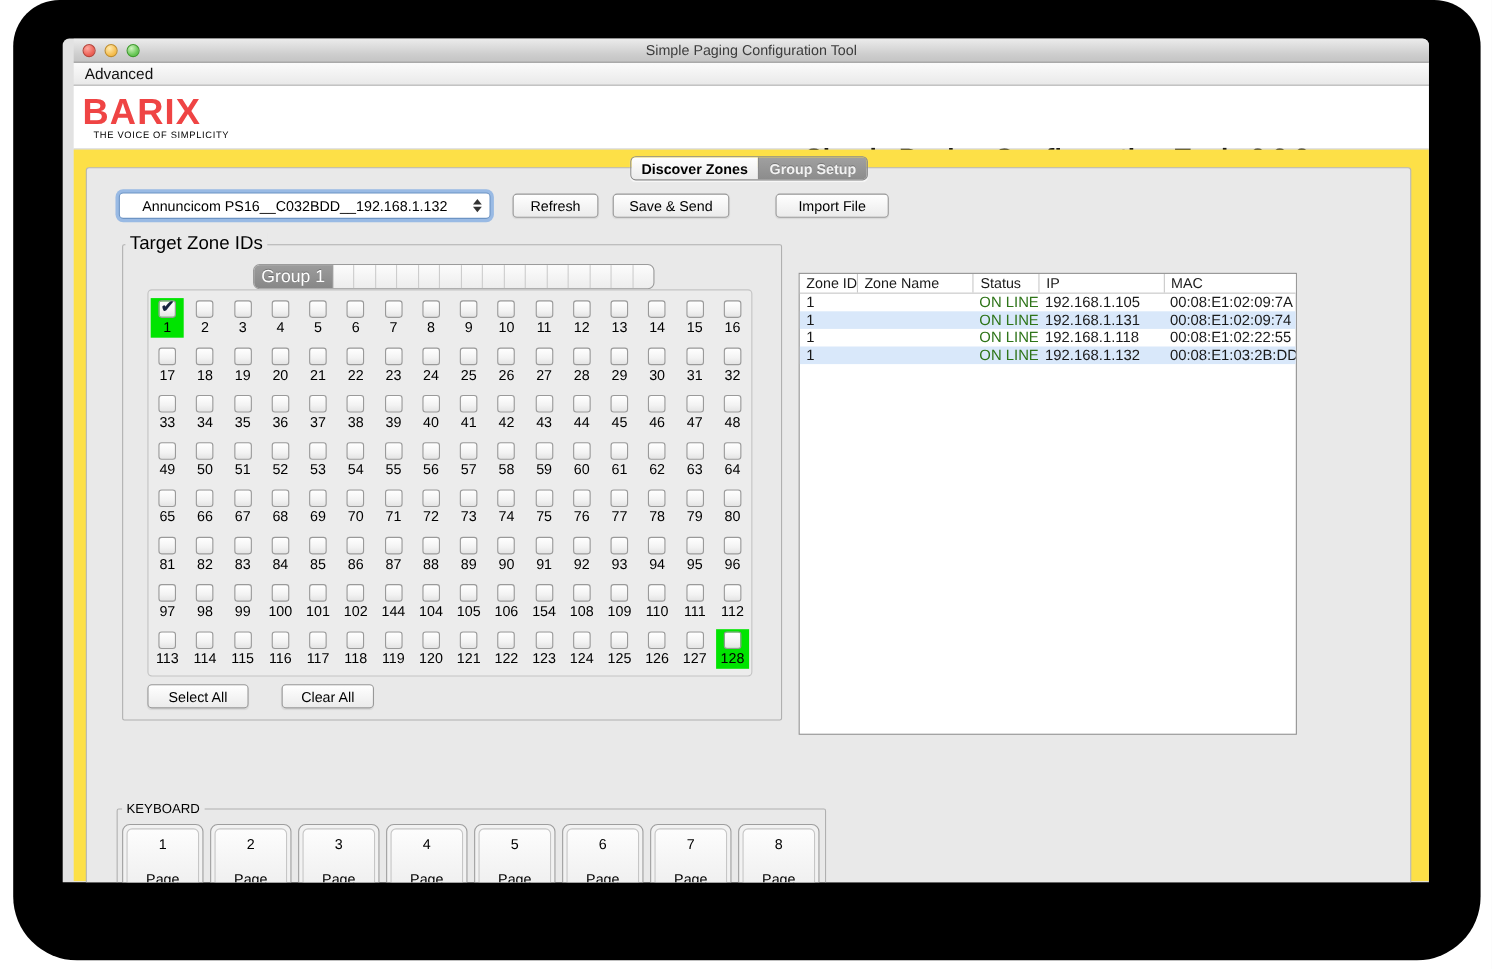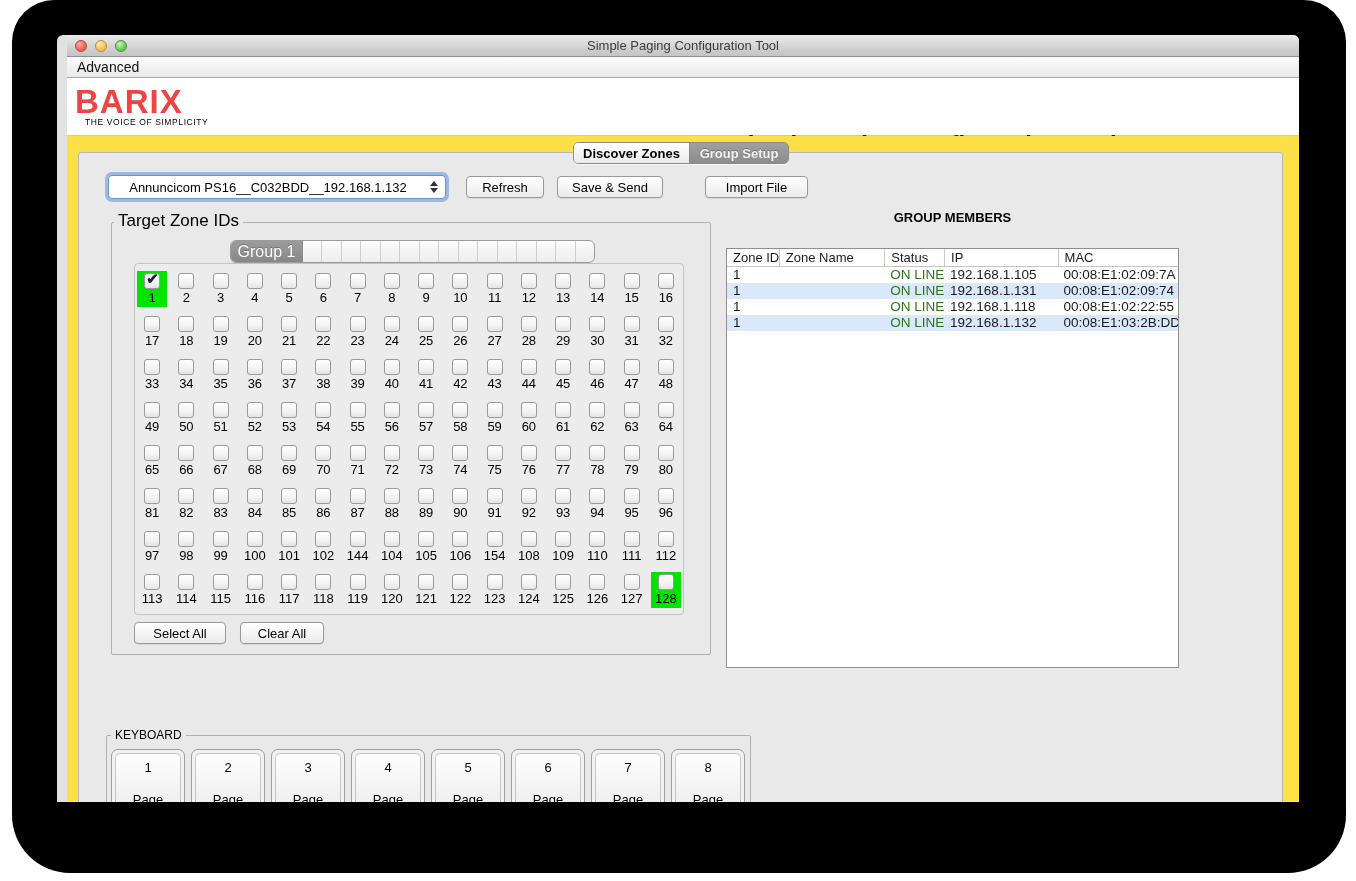--- a/index.html
+++ b/index.html
@@ -98,21 +98,21 @@
   .zone-cell { display:flex; flex-direction:column; align-items:center; justify-content:center;
     gap:1px; width:30px; margin:auto; padding:2px 0; }
   .zone-cell.hl { background:var(--highlight-green,#00e400); }
   .cb { width:16px; height:16px; background:linear-gradient(#ffffff,#f3f3f3 60%,#e4e4e4);
     border:1px solid #9a9a9a; border-radius:3px; position:relative; }
   .cb.checked::after { content:"✔"; position:absolute; left:1px; top:-4px;
     font-size:15px; font-weight:bold; color:#16233f; }
   .zone-num { font-size:13px; color:#000; line-height:15px; }
 
   .btn-selectall { left:22px; top:399px; width:92px; }
-  .btn-clearall  { left:128px; top:399px; width:84px;text-align:center; }
+  .btn-clearall  { left:144px; top:399px; width:84px;text-align:center; }
 
   
   .gm-title { position:absolute; left:647px; top:57px; width:453px; text-align:center;
     font-size:13px; font-weight:bold; color:#000; }
   .gm-table { position:absolute; left:647px; top:95px; width:453px; height:420px;
     background:#ffffff; border:1px solid #8f8f8f; overflow:hidden; }
   .gm-header { display:flex; height:18px; border-bottom:1px solid #c6c6c6; background:#ffffff; }
   .gm-th { font-size:13px; color:#1a1a1a; padding:1px 4px 0 6px; border-left:1px solid #c9c9c9; overflow:hidden; white-space:nowrap; }
   .gm-th:first-child { border-left:none; }
   .gm-row { display:flex; height:16px; }
@@ -715,21 +715,20 @@
                 <div class="cb"></div>
                 <div class="zone-num">128</div>
               </div>
             </div>
         </div>
 
         <div class="mac-btn btn-selectall">Select All</div>
         <div class="mac-btn btn-clearall">Clear All</div>
       </div>
 
-      <div class="gm-title">GROUP MEMBERS</div>
       <div class="gm-table">
         <div class="gm-header">
             <div class="gm-th c0">Zone ID</div>
             <div class="gm-th c1">Zone Name</div>
             <div class="gm-th c2">Status</div>
             <div class="gm-th c3">IP</div>
             <div class="gm-th c4">MAC</div>
           </div>
         <div class="gm-body">
             <div class="gm-row">

